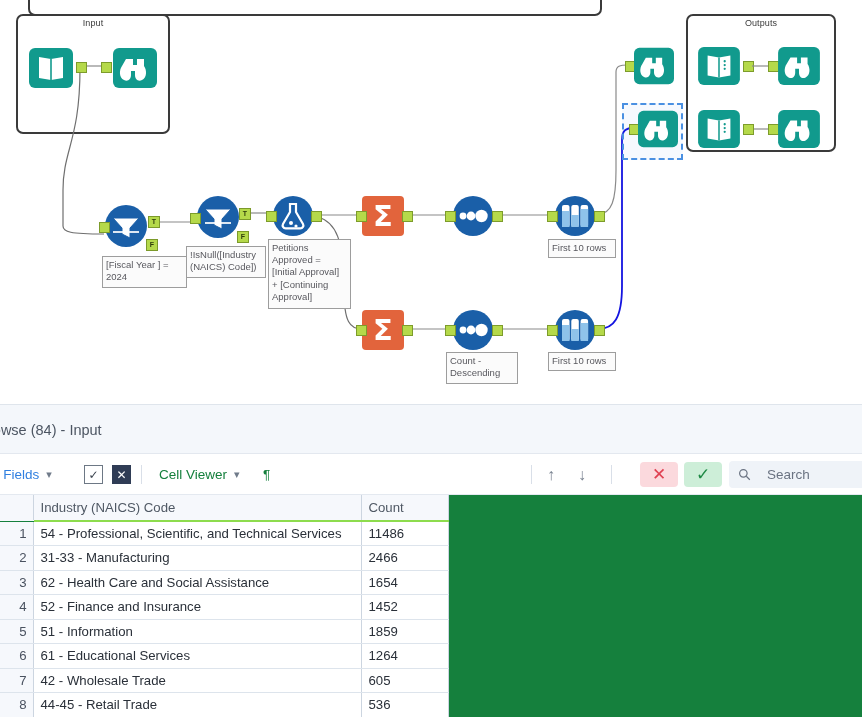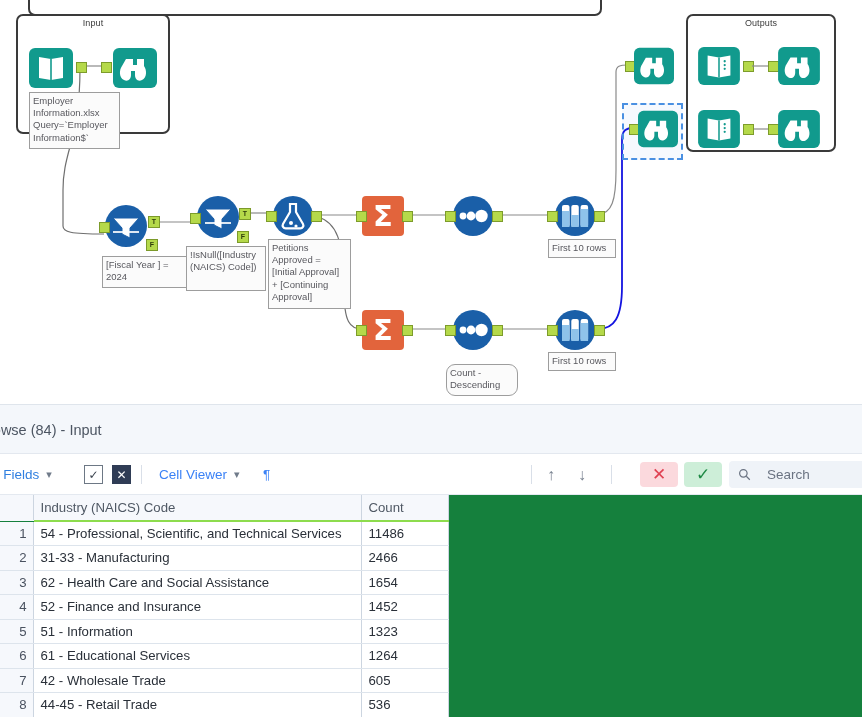--- a/index.html
+++ b/index.html
@@ -56,21 +56,21 @@
     position:absolute;left:-12px;top:17px;font-size:14.5px;color:#4c5562;
     font-family:"Liberation Sans",sans-serif;white-space:nowrap;
   }
 
   #res-toolbar{
     position:absolute;left:0;top:50px;width:862px;height:41px;background:#ffffff;
     border-bottom:1px solid #e4e9f0;box-sizing:border-box;
   }
   .tb-item{position:absolute;top:0;height:41px;display:flex;align-items:center;font-size:13.5px;}
   .tb-link{color:#2f7fe0;font-family:"Liberation Sans",sans-serif;white-space:nowrap;}
-  .tb-text{color:#3b82f6;font-family:"Liberation Sans",sans-serif;white-space:nowrap;}
+  .tb-text{color:#15803d;font-family:"Liberation Sans",sans-serif;white-space:nowrap;}
   .caret{margin-left:7px;color:#707b8a;font-size:11px;}
   .tb-sep{position:absolute;top:11px;width:1px;height:19px;background:#d9dfe8;}
 
   .icon-btn{
     position:absolute;top:11px;width:19px;height:19px;border:1.4px solid #6d7885;
     box-sizing:border-box;display:flex;align-items:center;justify-content:center;
     font-size:12px;color:#3c4插;color:#39414d;background:#fff;
   }
   .icon-btn.filled{background:#2f3c55;border-color:#2f3c55;color:#ffffff;}
 
@@ -161,21 +161,20 @@
     </svg>
   </div>
   <div class="plug" style="left:76px;top:62px;"></div>
   <div class="plug" style="left:101px;top:62px;"></div>
   <div class="tool" style="left:113px;top:48px;">
     <svg width="44" height="40" viewBox="0 0 44 40">
       <rect x="0" y="0" width="44" height="40" rx="6" fill="#119a8d"></rect>
       <path d="M13 11 h7 v6 h4 v-6 h7 v7 c3 4 3 12 -2 14 c-4 2 -7 -1 -7 -5 v-4 h-4 v4 c0 4 -3 7 -7 5 c-5 -2 -5 -10 -2 -14 Z" fill="#ffffff"></path>
     </svg>
   </div>
-  <div class="lbl" style="left:29px;top:92px;width:91px;height:57px;">Employer Information.xlsx Query=`Employer Information$`</div>
 
   <div class="tool" style="left:104px;top:204px;">
     <svg width="44" height="44" viewBox="0 0 44 44">
       <circle cx="22" cy="22" r="21" fill="#1a5fa8"></circle>
       <path d="M9 14 h26 l-9 10 v10 l-8 -4 v-6 Z" fill="#ffffff" stroke="#1a5fa8" stroke-width="1"></path>
       <path d="M9 28 h26" stroke="#ffffff" stroke-width="2" opacity=".85"></path>
     </svg>
   </div>
   <div class="plug" style="left:99px;top:222px;"></div>
   <div class="port-tag" style="left:148px;top:216px;">T</div>
@@ -185,21 +184,21 @@
   <div class="tool" style="left:196px;top:195px;">
     <svg width="44" height="44" viewBox="0 0 44 44">
       <circle cx="22" cy="22" r="21" fill="#1a5fa8"></circle>
       <path d="M9 14 h26 l-9 10 v10 l-8 -4 v-6 Z" fill="#ffffff" stroke="#1a5fa8" stroke-width="1"></path>
       <path d="M9 28 h26" stroke="#ffffff" stroke-width="2" opacity=".85"></path>
     </svg>
   </div>
   <div class="plug" style="left:190px;top:213px;"></div>
   <div class="port-tag" style="left:239px;top:208px;">T</div>
   <div class="port-tag" style="left:237px;top:231px;">F</div>
-  <div class="lbl" style="left:186px;top:246px;width:80px;height:45px;">!IsNull([Industry (NAICS) Code])</div>
+  <div class="lbl" style="left:186px;top:246px;width:80px;height:32px;">!IsNull([Industry (NAICS) Code])</div>
 
   <div class="tool" style="left:272px;top:195px;">
     <svg width="42" height="42" viewBox="0 0 42 42">
       <circle cx="21" cy="21" r="20" fill="#1a5fa8"></circle>
       <path d="M18 9 h6 v8 l7 12 a3 3 0 0 1 -2.6 4.4 h-14.8 A3 3 0 0 1 11 29 l7 -12 Z" fill="none" stroke="#ffffff" stroke-width="2.2"></path>
       <circle cx="19" cy="28" r="2" fill="#ffffff"></circle>
       <circle cx="24" cy="31" r="1.6" fill="#ffffff"></circle>
     </svg>
   </div>
   <div class="plug" style="left:266px;top:211px;"></div>
@@ -238,21 +237,21 @@
   <div class="tool" style="left:452px;top:309px;">
     <svg width="42" height="42" viewBox="0 0 42 42">
       <circle cx="21" cy="21" r="20" fill="#1a5fa8"></circle>
       <circle cx="11" cy="21" r="3.4" fill="#ffffff"></circle>
       <circle cx="19" cy="21" r="4.4" fill="#ffffff"></circle>
       <circle cx="29.5" cy="21" r="6.2" fill="#ffffff"></circle>
     </svg>
   </div>
   <div class="plug" style="left:445px;top:325px;"></div>
   <div class="plug" style="left:492px;top:325px;"></div>
-  <div class="lbl" style="left:446px;top:364px;width:72px;height:32px;border-radius:9px;">Count - Descending</div>
+  <div class="lbl" style="left:446px;top:352px;width:72px;height:32px;">Count - Descending</div>
 
   <div class="tool" style="left:554px;top:195px;">
     <svg width="42" height="42" viewBox="0 0 42 42">
       <circle cx="21" cy="21" r="20" fill="#1a5fa8"></circle>
       <rect x="8" y="10" width="7.5" height="22" rx="2" fill="#ffffff"></rect>
       <rect x="17.3" y="10" width="7.5" height="22" rx="2" fill="#ffffff"></rect>
       <rect x="26.6" y="10" width="7.5" height="22" rx="2" fill="#ffffff"></rect>
       <rect x="8" y="16" width="7.5" height="16" fill="#8fc3ea"></rect>
       <rect x="17.3" y="20" width="7.5" height="12" fill="#8fc3ea"></rect>
       <rect x="26.6" y="14" width="7.5" height="18" fill="#8fc3ea"></rect>
@@ -421,21 +420,21 @@
           <td>1654</td>
         </tr>
         <tr>
           <td class="num">4</td>
           <td>52 - Finance and Insurance</td>
           <td>1452</td>
         </tr>
         <tr>
           <td class="num">5</td>
           <td>51 - Information</td>
-          <td>1323</td>
+          <td>1859</td>
         </tr>
         <tr>
           <td class="num">6</td>
           <td>61 - Educational Services</td>
           <td>1264</td>
         </tr>
         <tr>
           <td class="num">7</td>
           <td>42 - Wholesale Trade</td>
           <td>605</td>

